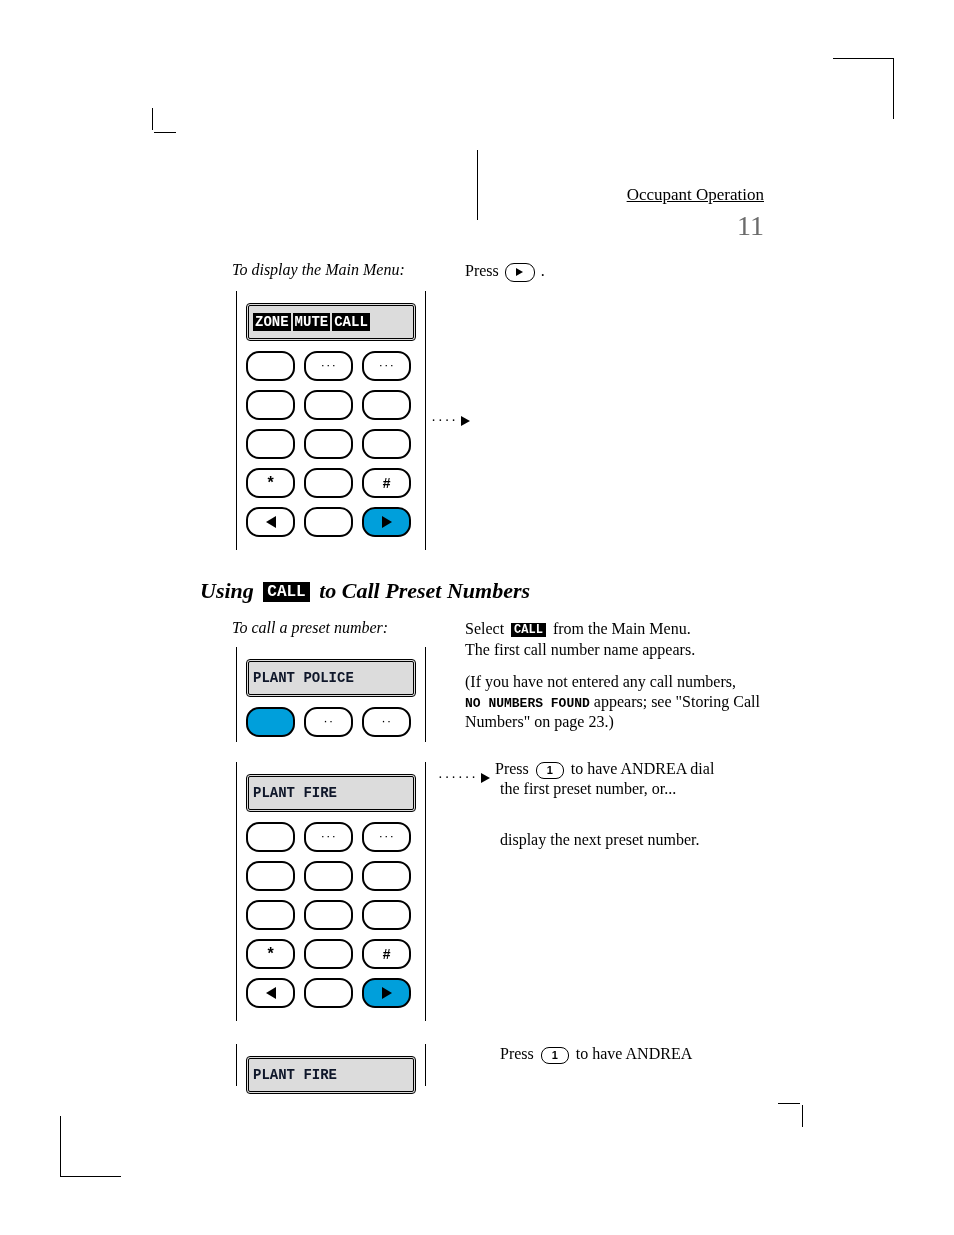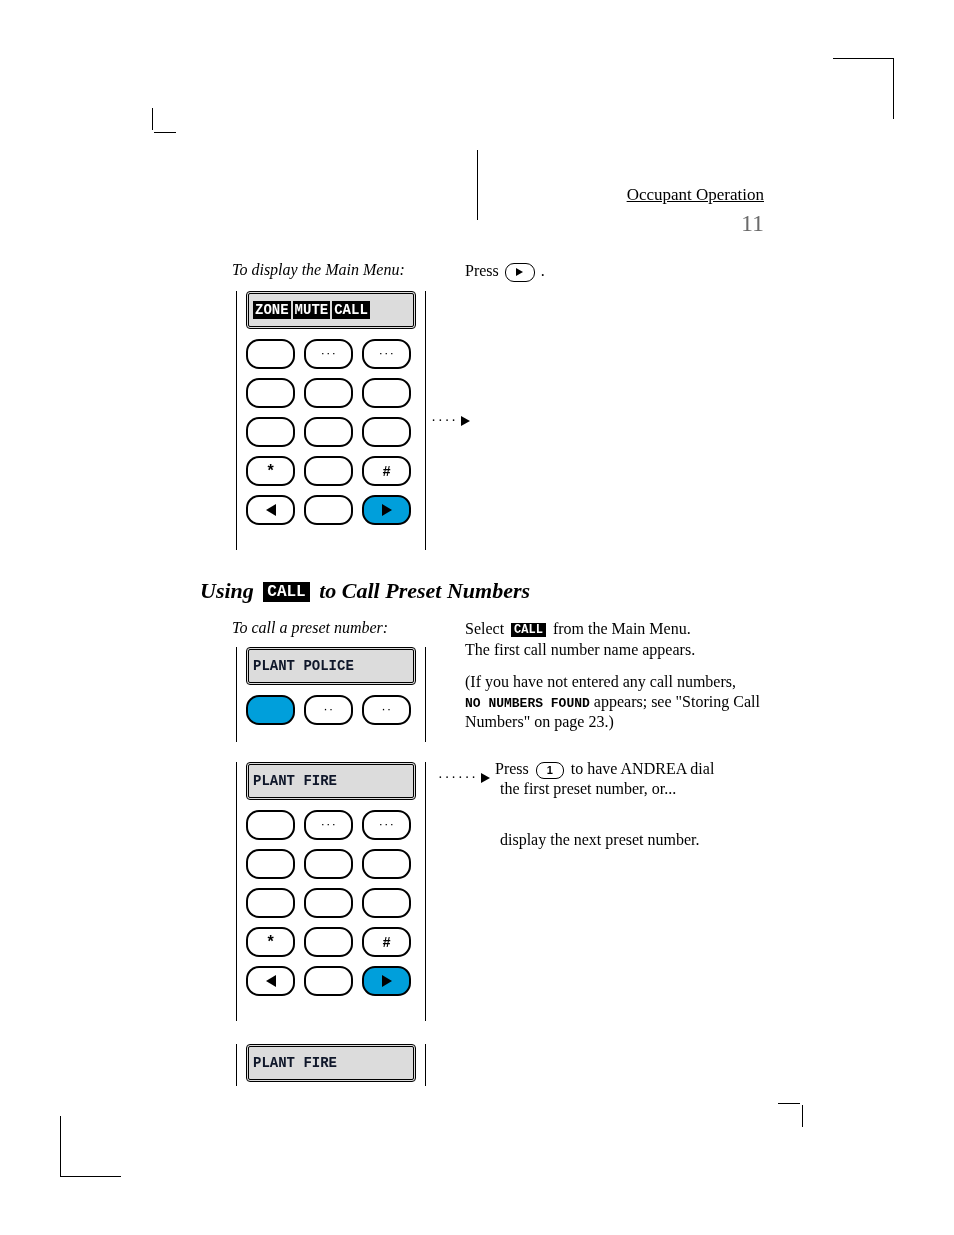--- a/index.html
+++ b/index.html
@@ -33,21 +33,21 @@
   
   .lead{position:absolute;display:flex;align-items:center;}
   .dots{letter-spacing:2px;font-size:14px;}
   .tri{width:0;height:0;border-left:9px solid #000;border-top:5px solid transparent;border-bottom:5px solid transparent;}
 
   
   .device{position:absolute;width:170px;}
   .rails::before,.rails::after{content:"";position:absolute;top:0;bottom:0;width:1px;background:#000;}
   .rails::before{left:-10px;}
   .rails::after{right:-10px;}
-  .lcd{border:3px double #000;border-radius:4px;height:28px;background:#dcdcdc;margin:0 0 10px;padding:2px 4px;display:flex;align-items:center;gap:2px;font:700 14px/1 "Courier New",monospace;letter-spacing:0;}
+  .lcd{border:3px double #000;border-radius:4px;height:28px;background:#dcdcdc;margin:12px 0 10px;padding:2px 4px;display:flex;align-items:center;gap:2px;font:700 14px/1 "Courier New",monospace;letter-spacing:0;}
   .lcd .cell{background:#000;color:#fff;padding:2px 2px;}
   .lcd .plain{color:#0f172a;}
   .row{display:flex;gap:9px;margin:9px 0;}
   .k{width:45px;height:26px;border:2px solid #000;border-radius:13px;background:#fff;display:flex;align-items:center;justify-content:center;font:700 14px/1 Arial,sans-serif;}
   .k .subdots{font:700 9px/1 Arial;}
   .k.blue{background:var(--accent);}
   .tri-l{width:0;height:0;border-right:10px solid #000;border-top:6px solid transparent;border-bottom:6px solid transparent;}
   .tri-r{width:0;height:0;border-left:10px solid #000;border-top:6px solid transparent;border-bottom:6px solid transparent;}
   .star{font:700 16px/1 Arial;}
   .hash{font:italic 700 14px/1 Arial;}
@@ -61,21 +61,21 @@
 
 <div class="page noselect">
 
   <div class="crop tl"></div>
   <div class="crop tr"></div>
   <div class="crop bl"></div>
   <div class="crop br"></div>
   <div class="top-tick"></div>
 
   <div class="page-head-right right" style="right:190px;top:185px;">Occupant Operation</div>
-  <div class="txt right grey" style="right:190px;top:210px;font-size:24px;">11</div>
+  <div class="txt right grey" style="right:190px;top:210px;font-size:28px;">11</div>
 
   <div class="txt" style="left:232px;top:261px;font-style:italic">To display the Main Menu:</div>
   <div class="p" style="left:465px;top:261px;width:300px;">
     <span>Press</span>
     <span style="display:inline-flex;vertical-align:middle;width:28px;height:17px;border:1.5px solid #000;border-radius:9px;align-items:center;justify-content:center;margin:0 2px;">
         <span class="tri-r" style="border-left-width:7px;border-top-width:4px;border-bottom-width:4px;"></span>
       </span>
     <span>.</span>
   </div>
 
@@ -213,20 +213,25 @@
       <div class="k">
           <span class="tri-l"></span>
         </div>
       <div class="k"></div>
       <div class="k blue">
           <span class="tri-r"></span>
         </div>
     </div>
   </div>
 
+  <div class="p" style="left:500px;top:1044px;width:290px;">
+    <span>Press</span>
+    <span style="display:inline-flex;vertical-align:middle;width:26px;height:15px;border:1.5px solid #000;border-radius:8px;align-items:center;justify-content:center;margin:0 3px;font:700 11px/1 Arial;">1</span>
+    <span>to have ANDREA</span>
+  </div>
 
   <div class="device rails" style="left:246px;top:1044px;height:42px;">
     <div class="lcd">
       <span class="plain">PLANT FIRE</span>
     </div>
   </div>
 
 </div>
 
 </body></html>

